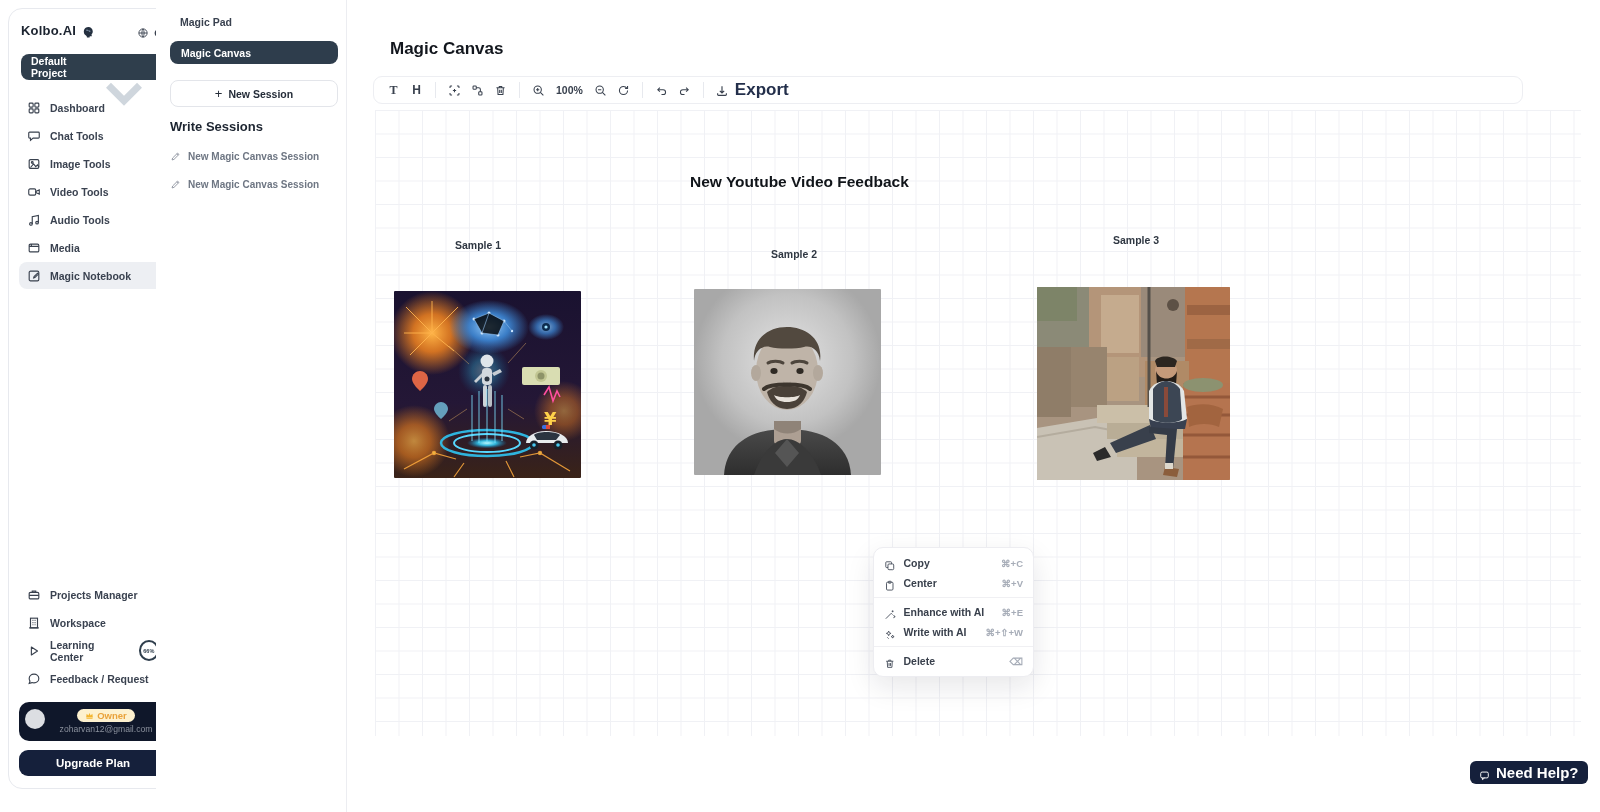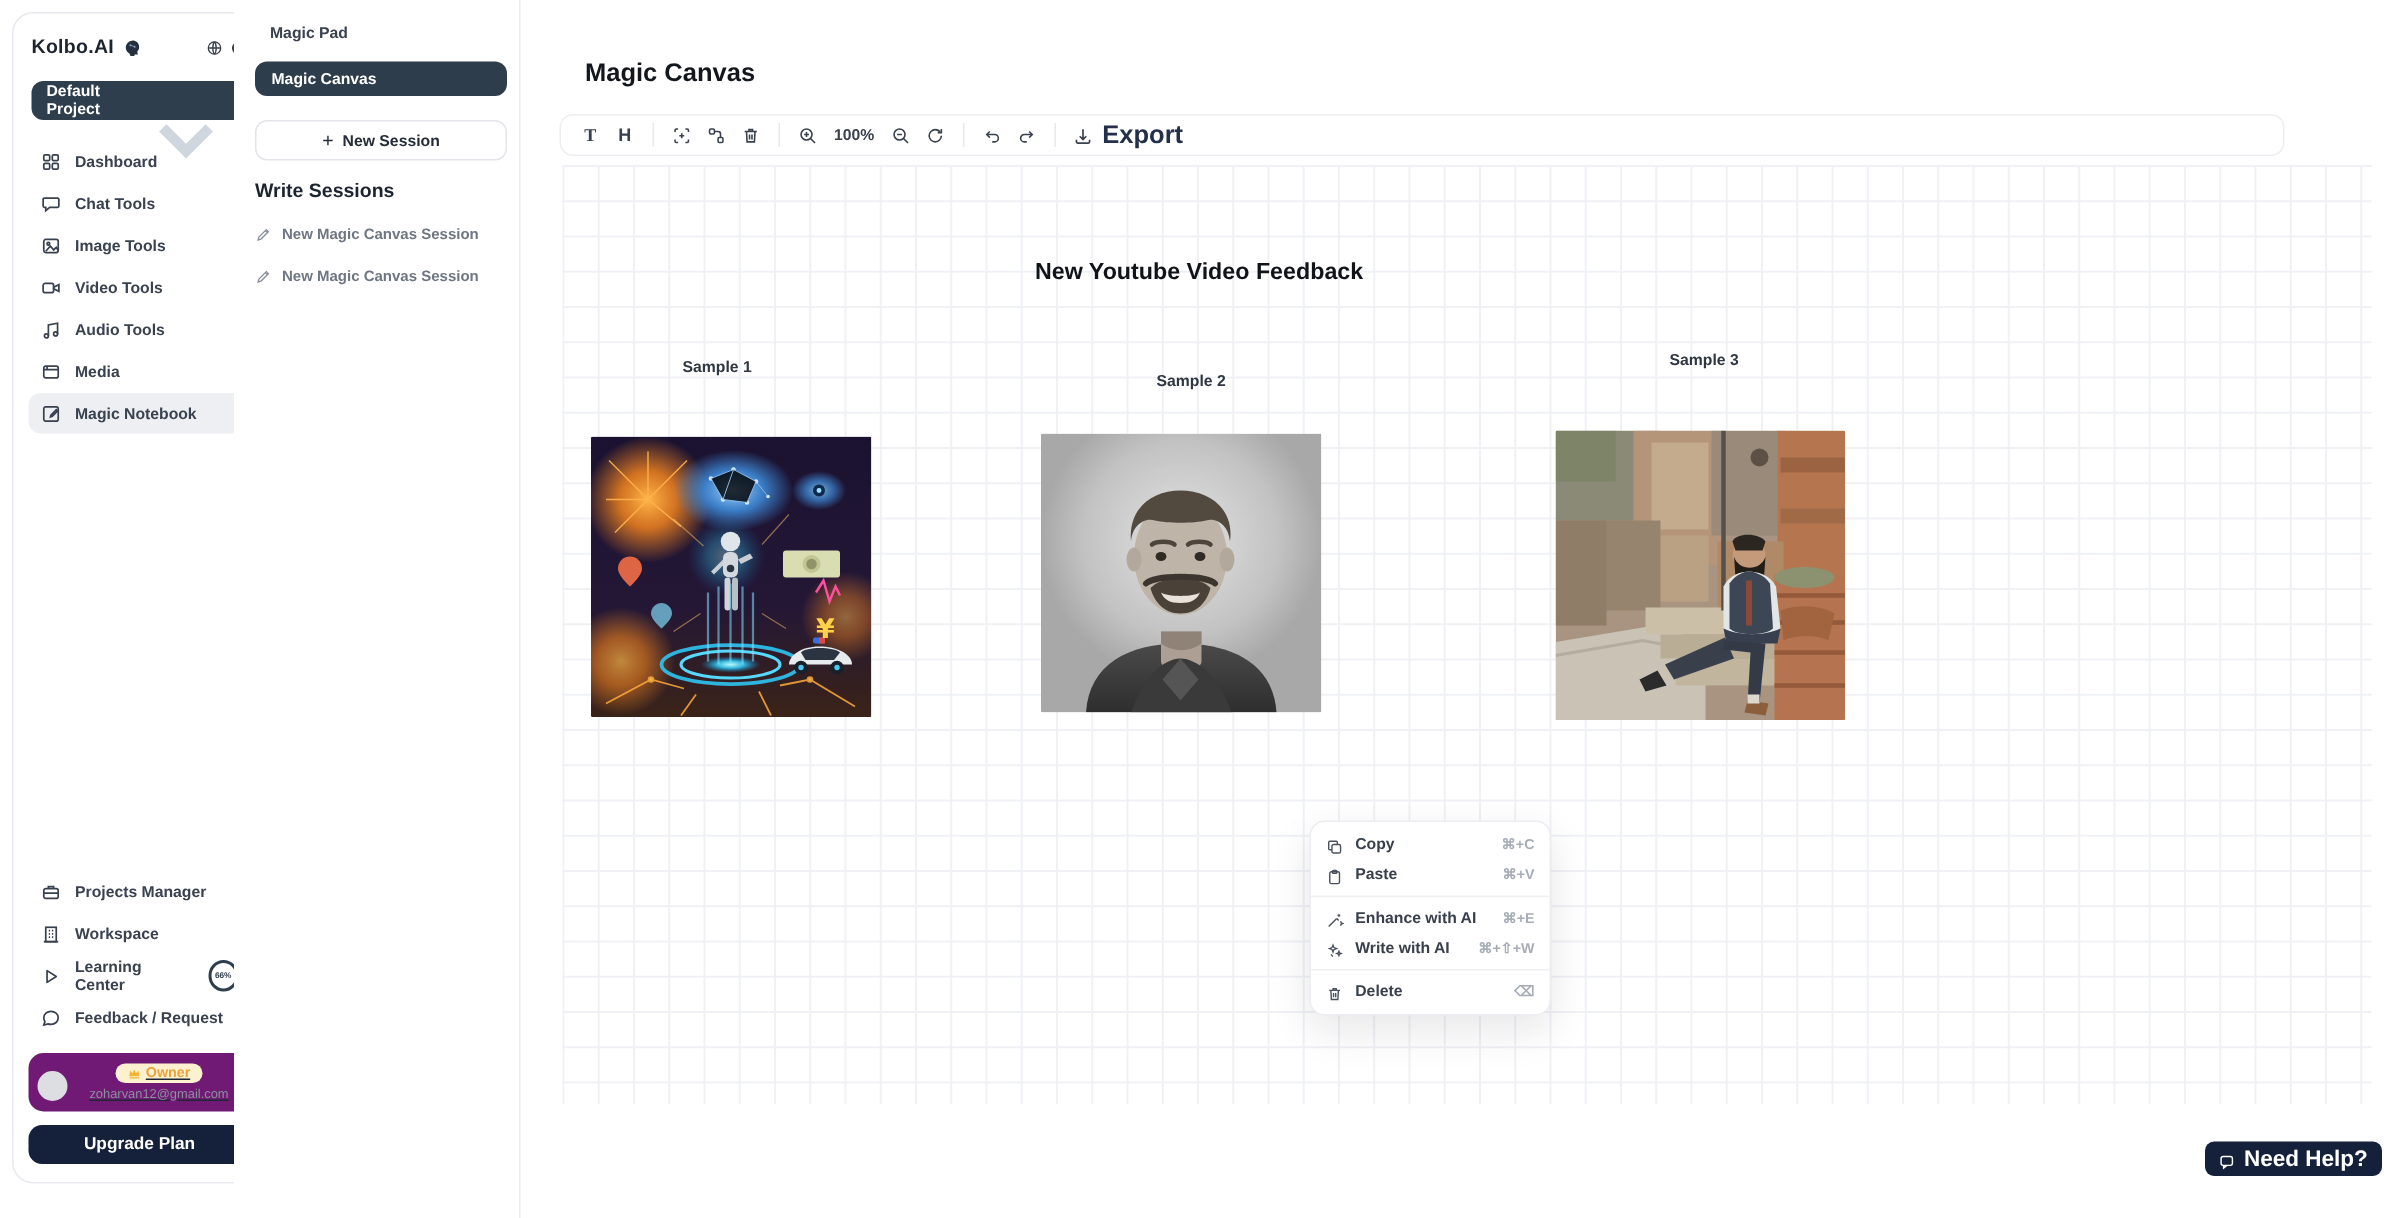--- a/index.html
+++ b/index.html
@@ -21,22 +21,22 @@
   .project-btn span { font-size:10.5px; font-weight:700; flex:1; }
   .project-btn .ic { color:#cfd6dd; width:11px; height:11px; }
   .nav { margin-top:14px; display:flex; flex-direction:column; gap:1px;justify-content:flex-end; }
   .nav-item { display:flex; align-items:center; gap:9px; height:27px; padding:0 8px;
     border-radius:8px; font-size:10.5px; color:#3a4250; font-weight:600; cursor:pointer; }
   .nav-item.active { background:#edeff3; }
   .flex1 { flex:1; }
   .ring-badge { margin-left:2px; width:21px; height:21px; border-radius:50%;
     border:2px solid #2f3e4c; display:flex; align-items:center; justify-content:center;
     font-size:5.5px; font-weight:700; color:#2f3e4c; background:#fff; }
-  .user-card { margin:10px 0 0; background:#701a75; border-radius:10px; padding:7px 6px;
-    display:flex; align-items:flex-end; gap:6px; position:relative; cursor:pointer;text-decoration:underline; }
+  .user-card { margin:10px 0 0; background:#0f172a; border-radius:10px; padding:7px 6px;
+    display:flex; align-items:flex-start; gap:6px; position:relative; cursor:pointer; }
   .avatar { width:20px; height:20px; border-radius:50%; background:#dcdee2; flex:0 0 auto; }
   .user-info { display:flex; flex-direction:column; align-items:center; flex:1; gap:2px; }
   .owner-pill { background:#fdf1cf; border-radius:9px; padding:1px 8px; display:flex;
     align-items:center; gap:3px; font-size:9.5px; font-weight:800; color:#e9a23b; }
   .email { font-size:8.6px; color:#8a909c; }
   .user-caret { position:absolute; right:6px; top:8px; color:#b6bac2; font-size:8px; }
   .upgrade-btn { margin-top:9px; height:26px; background:#15203b; color:#fff; border:none;
     border-radius:9px; font-size:11.5px; font-weight:700; cursor:pointer; width:100%;
     font-family:inherit; }
 
@@ -506,21 +506,21 @@
           <path d="M10.5 5.5v-2a1 1 0 0 0-1-1h-6a1 1 0 0 0-1 1v6a1 1 0 0 0 1 1h2"></path>
         </svg></span>
     <span class="ctx-label">Copy</span>
     <span class="ctx-short">⌘+C</span>
   </div>
   <div class="ctx-row">
     <span class="ic"><svg viewBox="0 0 16 16" fill="none" stroke="currentColor" stroke-width="1.3">
           <rect x="3.5" y="3" width="9" height="11" rx="1.5"></rect>
           <rect x="6" y="1.8" width="4" height="2.6" rx=".8"></rect>
         </svg></span>
-    <span class="ctx-label">Paste</span>
+    <span class="ctx-label">Center</span>
     <span class="ctx-short">⌘+V</span>
   </div>
   <div class="ctx-div"></div>
   <div class="ctx-row">
     <span class="ic"><svg viewBox="0 0 16 16" fill="none" stroke="currentColor" stroke-width="1.3">
           <path d="M2.5 13.5L10 6M10 6l1.8 1.8M12 2v2.5M13.2 3.2h-2.5M13.5 8.5l.6 1.5 1.5.6-1.5.6-.6 1.5"></path>
         </svg></span>
     <span class="ctx-label">Enhance with AI</span>
     <span class="ctx-short">⌘+E</span>
   </div>

